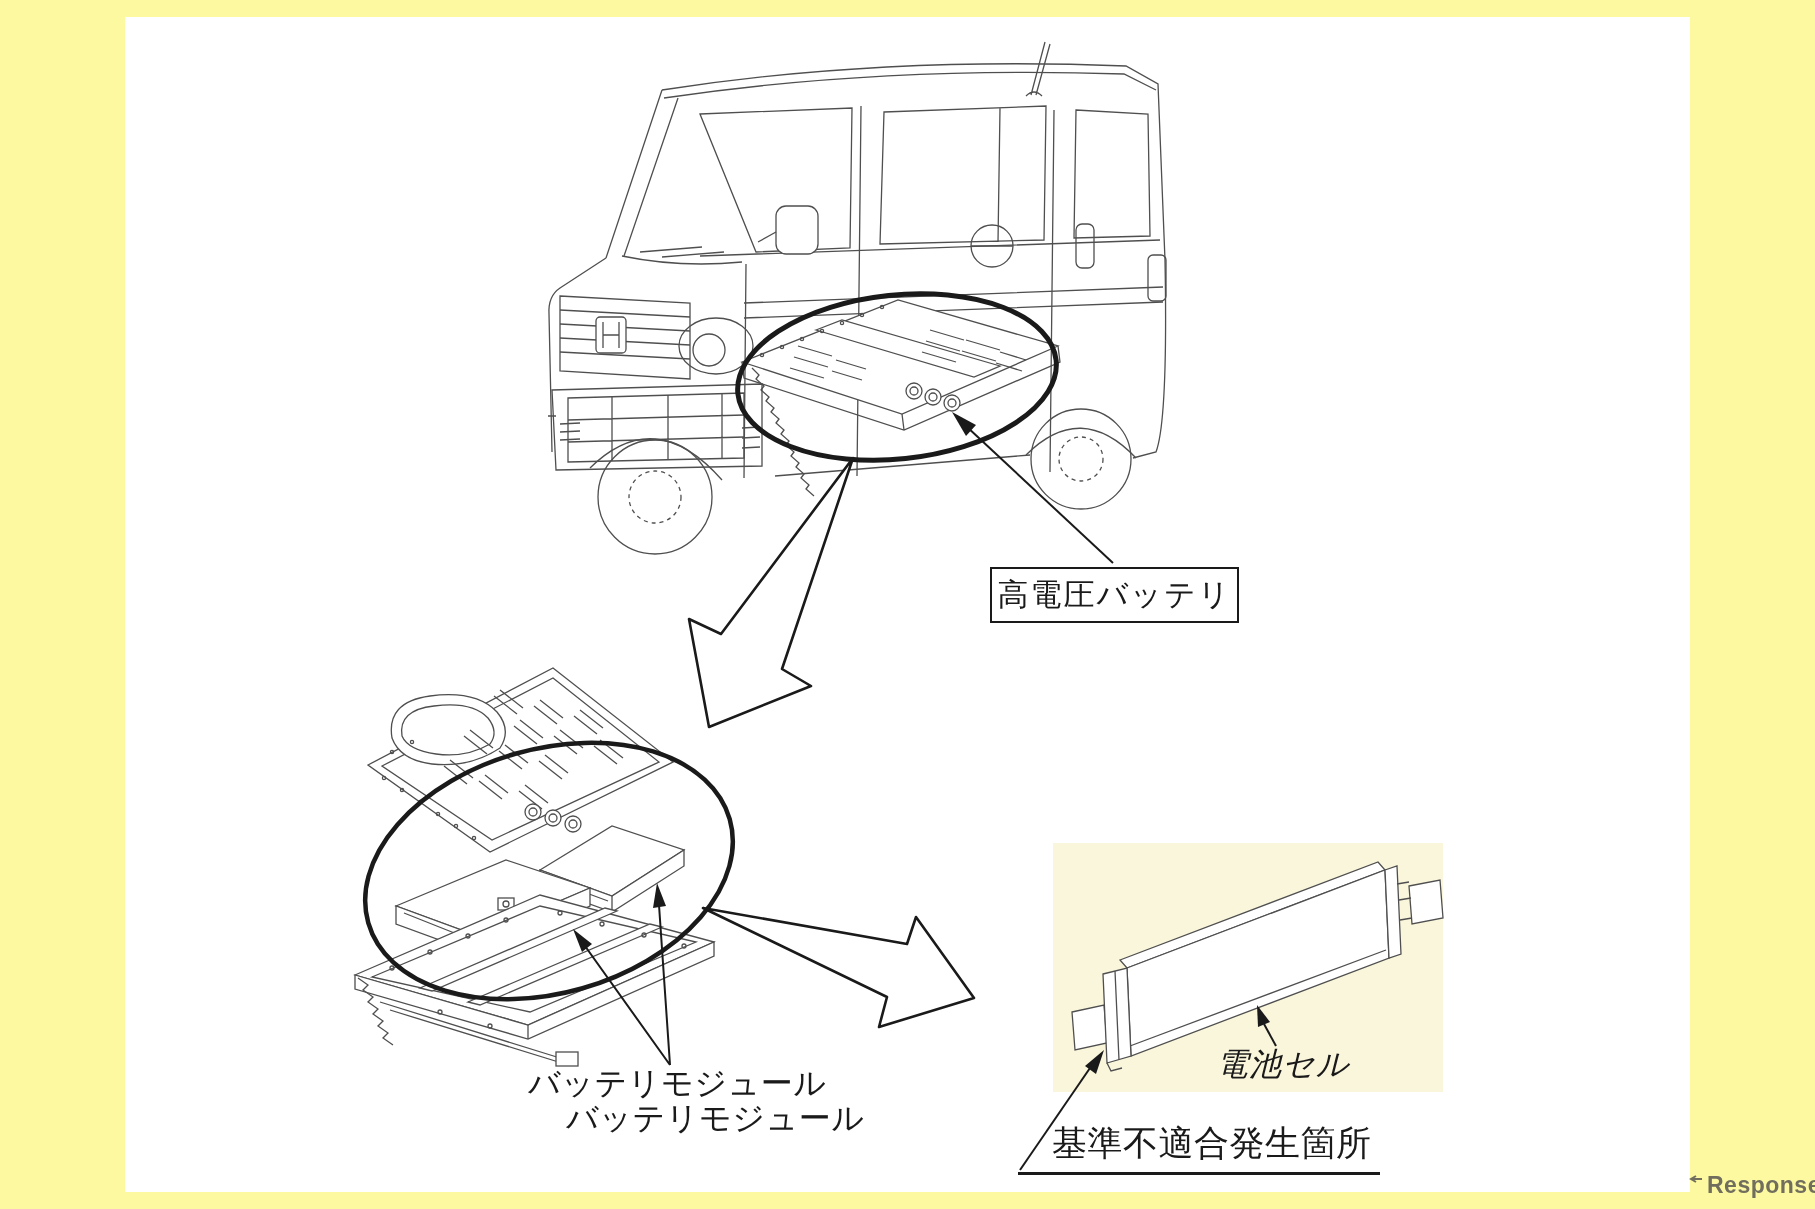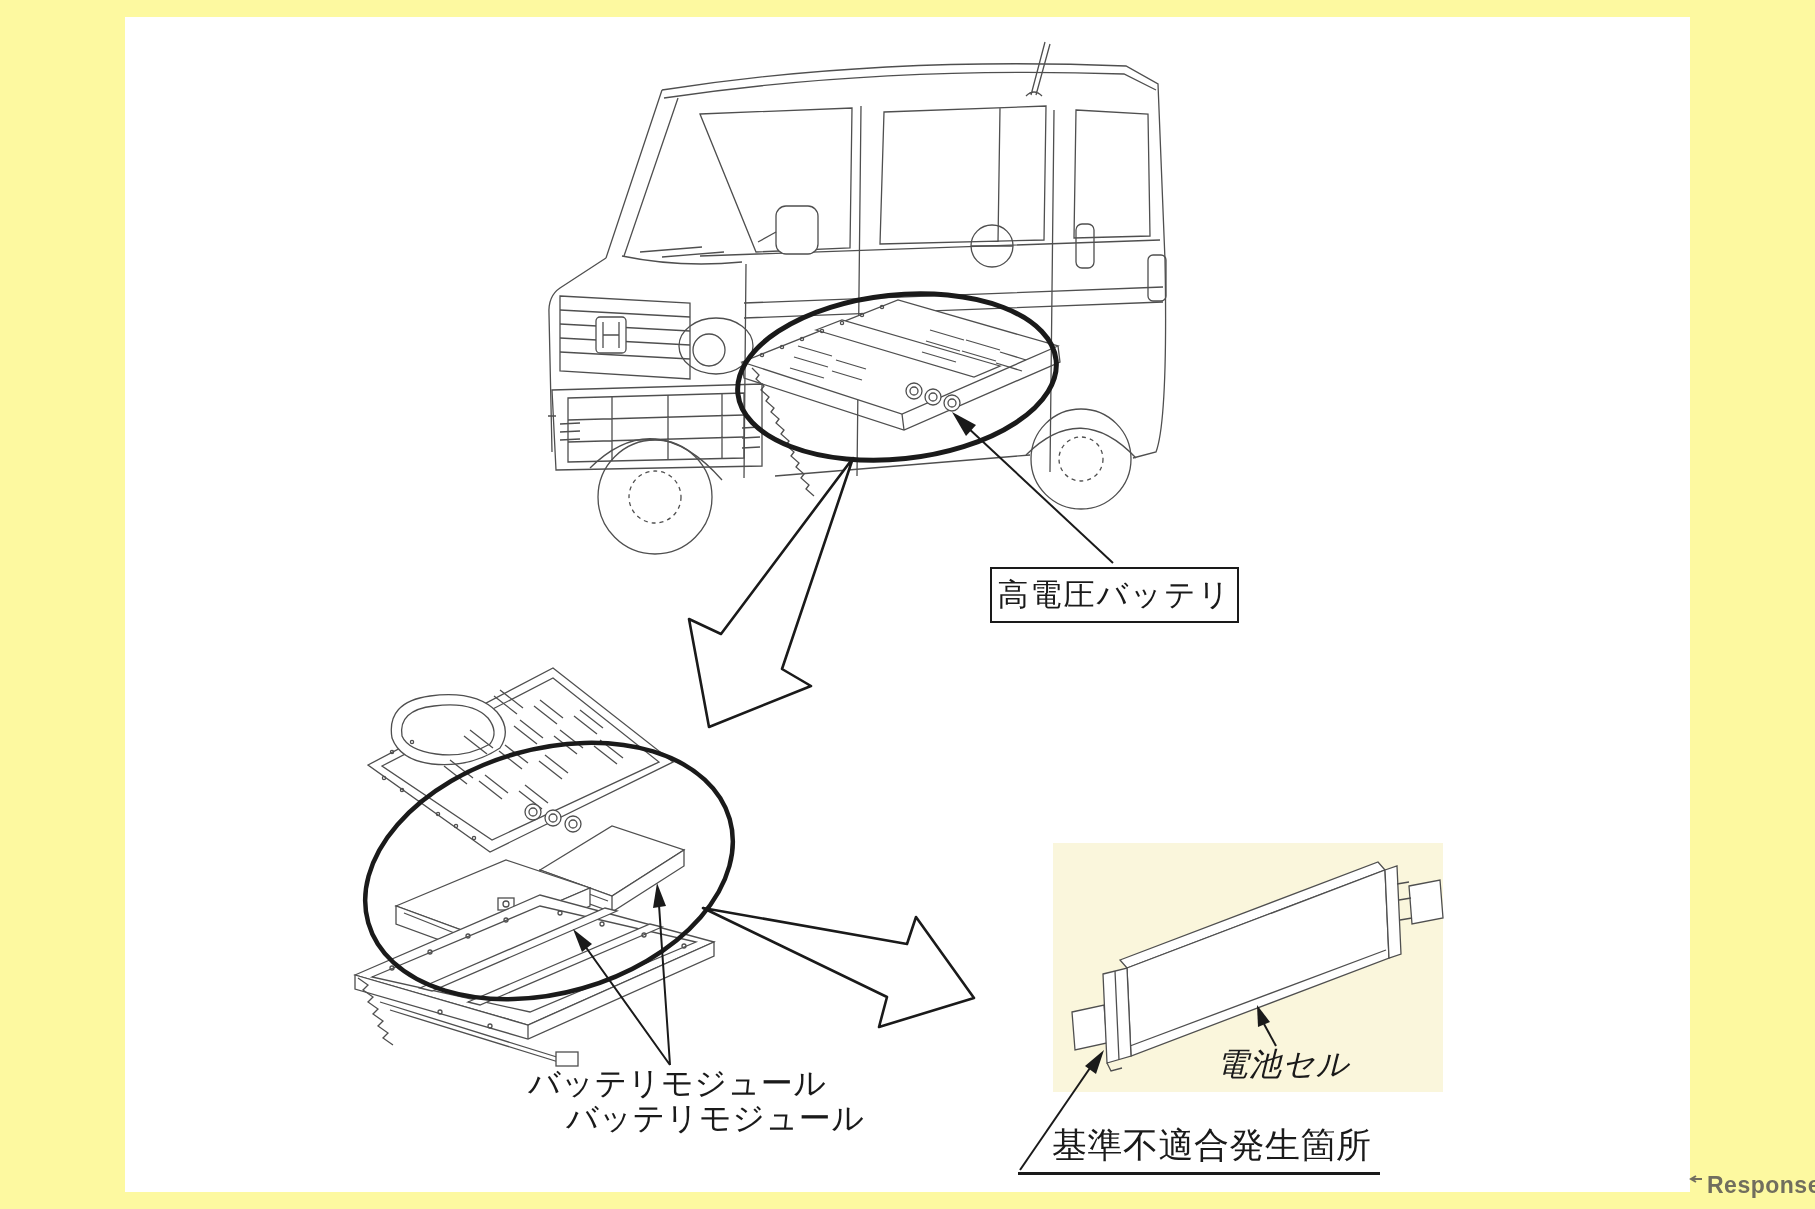--- a/index.html
+++ b/index.html
@@ -29,21 +29,21 @@
     font-size:31px;letter-spacing:2px;
     display:flex;align-items:center;justify-content:center;
   }
   #label-module-1{left:528px;top:1066px;font-size:32px;letter-spacing:0.5px;}
   #label-module-2{left:566px;top:1101px;font-size:32px;letter-spacing:0.5px;}
   #label-cell{left:1216px;top:1047px;font-size:32px;letter-spacing:1px;font-style:italic;}
   #label-nonconformity{
     left:1018px;top:1127px;width:362px;
     border-bottom:3px solid var(--color-ink,#1a1a1a);
     padding:0 0 6px 34px;box-sizing:border-box;
-    font-size:35px;letter-spacing:0.5px;
+    font-size:35px;letter-spacing:0.5px;font-family:Liberation Mono, monospace;
   }
   #watermark{
     position:absolute;left:1686px;top:1172px;height:26px;
     display:flex;align-items:center;gap:1px;
     color:var(--color-watermark,#716e5e);
     font-family:"Liberation Sans","DejaVu Sans",sans-serif;
     font-size:23px;font-weight:bold;letter-spacing:0.5px;
   }
   svg .draw{stroke:var(--color-drawing,#4a4a4a);fill:none;stroke-width:1.3;}
   svg .drawf{stroke:var(--color-drawing,#4a4a4a);fill:#ffffff;stroke-width:1.3;}

